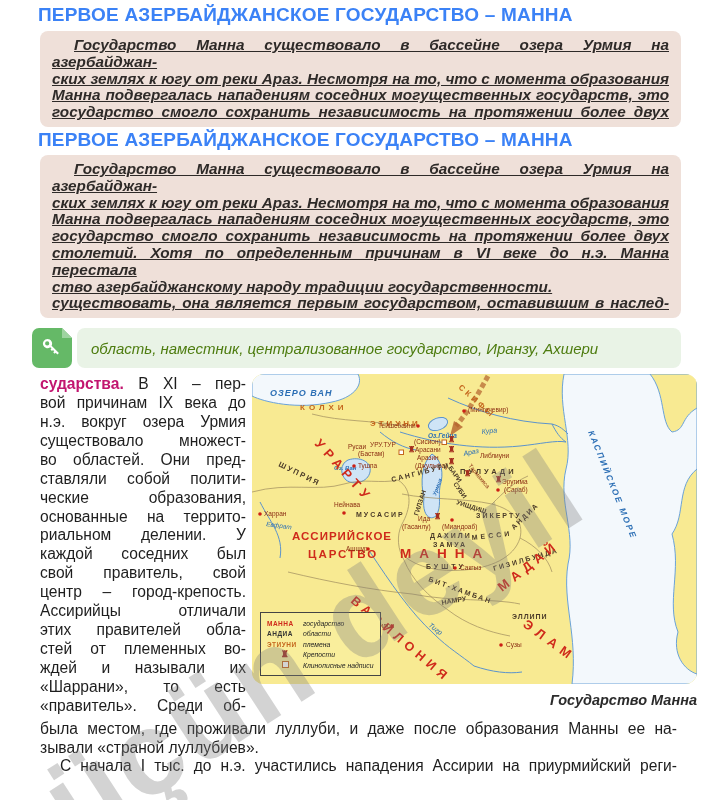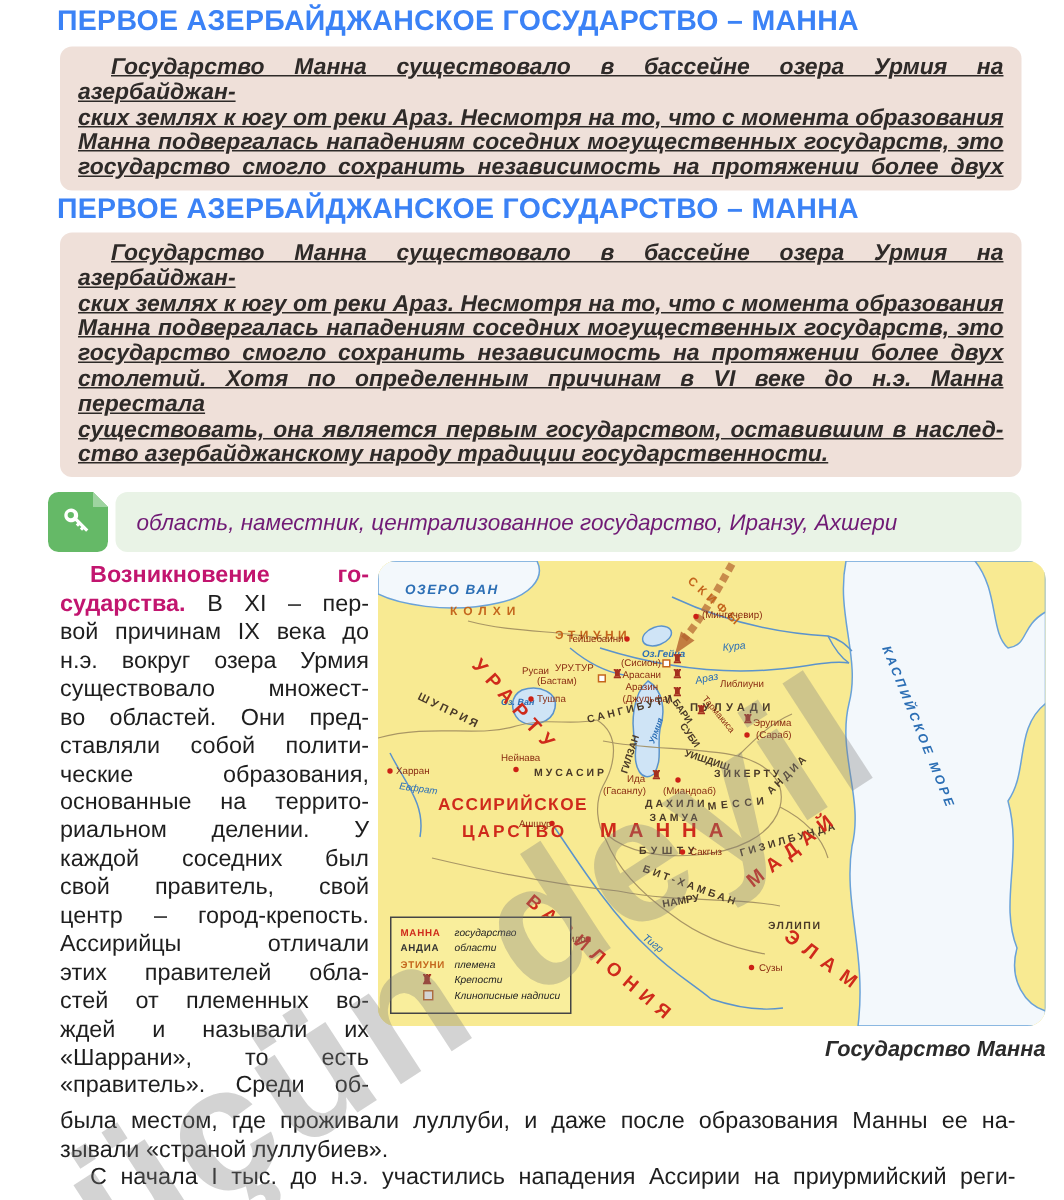--- a/index.html
+++ b/index.html
@@ -18,21 +18,21 @@
   .bl.ind{text-indent:22px;}
   .kw{display:flex;align-items:stretch;margin:10px 16px 6px -8px;}
   .kw-icon{width:40px;height:40px;border-radius:7px;background:#65b967;flex:none;
            display:flex;align-items:center;justify-content:center;margin-right:5px;
            position:relative;align-self:center;}
   .kw-icon::before{content:"";position:absolute;top:0;right:0;width:0;height:0;
            border-top:10px solid #fff;border-left:10px solid transparent;}
   .kw-icon::after{content:"";position:absolute;top:0;right:0;width:0;height:0;
            border-bottom:10px solid #9ed4a0;border-right:10px solid transparent;}
   .kw-box{flex:1;background:#e9f3e6;border-radius:8px;padding:11px 14px;
-          font-style:italic;font-size:15px;color:#701a75;display:flex;align-items:center;}
+          font-style:italic;font-size:15px;color:#4d7c0f;display:flex;align-items:center;}
   .row{display:flex;margin-top:4px;}
   .col{width:206px;flex:none;font-size:15.6px;line-height:18.9px;padding-top:1px;}
   .cl{text-align:justify;text-align-last:justify;}
   .cl.ind{text-indent:20px;}
   .accent{color:#c2156f;font-weight:bold;}
   .mapfig{margin:0 0 0 6px;flex:none;width:445px;}
   .map{position:relative;width:445px;height:310px;border-radius:12px;overflow:hidden;
        background:#f8ea92;}
   .map svg{position:absolute;left:0;top:0;}
   figcaption{text-align:right;font-weight:bold;font-style:italic;font-size:14.5px;
@@ -81,38 +81,37 @@
     </div>
 
   <h1 class="title repeat">ПЕРВОЕ АЗЕРБАЙДЖАНСКОЕ ГОСУДАРСТВО – МАННА</h1>
 
   <div class="pinkbox full" id="box2">
       <div class="bl j ind">Государство Манна существовало в бассейне озера Урмия на азербайджан-</div>
       <div class="bl j">ских землях к югу от реки Араз. Несмотря на то, что с момента образования</div>
       <div class="bl j">Манна подвергалась нападениям соседних могущественных государств, это</div>
       <div class="bl j">государство смогло сохранить независимость на протяжении более двух</div>
       <div class="bl j">столетий. Хотя по определенным причинам в VI веке до н.э. Манна перестала</div>
+      <div class="bl">ство азербайджанскому народу традиции государственности.</div>
       <div class="bl j">существовать, она является первым государством, оставившим в наслед-</div>
-      <div class="bl">ство азербайджанскому народу традиции государственности.</div>
     </div>
 
   <div class="kw">
     <div class="kw-icon">
       <svg width="24" height="24" viewBox="0 0 24 24">
         <path fill="#ffffff" fill-rule="evenodd" d="M7.5 3a4.6 4.6 0 1 0 2.7 8.3l1.3 1.3-1 1 1.5 1.5 1-1 1.2 1.2-1 1 1.5 1.5 1-1 1.7 1.7 1.5-1.5-7.3-7.3A4.6 4.6 0 0 0 7.5 3zm-.3 2.3a2.1 2.1 0 1 1 0 4.2 2.1 2.1 0 0 1 0-4.2z"></path>
       </svg>
     </div>
     <div class="kw-box">
       <span>область, наместник, централизованное государство, Иранзу, Ахшери</span>
     </div>
   </div>
 
   <div class="row">
     <div class="col" id="column">
-        <div class="cl ind"><span class="accent">Возникновение</span> <span class="accent">го-</span></div>
         <div class="cl"><span class="accent">сударства.</span> <span>В XI – пер-</span></div>
         <div class="cl"><span>вой причинам IX века до</span></div>
         <div class="cl"><span>н.э. вокруг озера Урмия</span></div>
         <div class="cl"><span>существовало множест-</span></div>
         <div class="cl"><span>во областей. Они пред-</span></div>
         <div class="cl"><span>ставляли собой полити-</span></div>
         <div class="cl"><span>ческие образования,</span></div>
         <div class="cl"><span>основанные на террито-</span></div>
         <div class="cl"><span>риальном делении. У</span></div>
         <div class="cl"><span>каждой соседних был</span></div>

